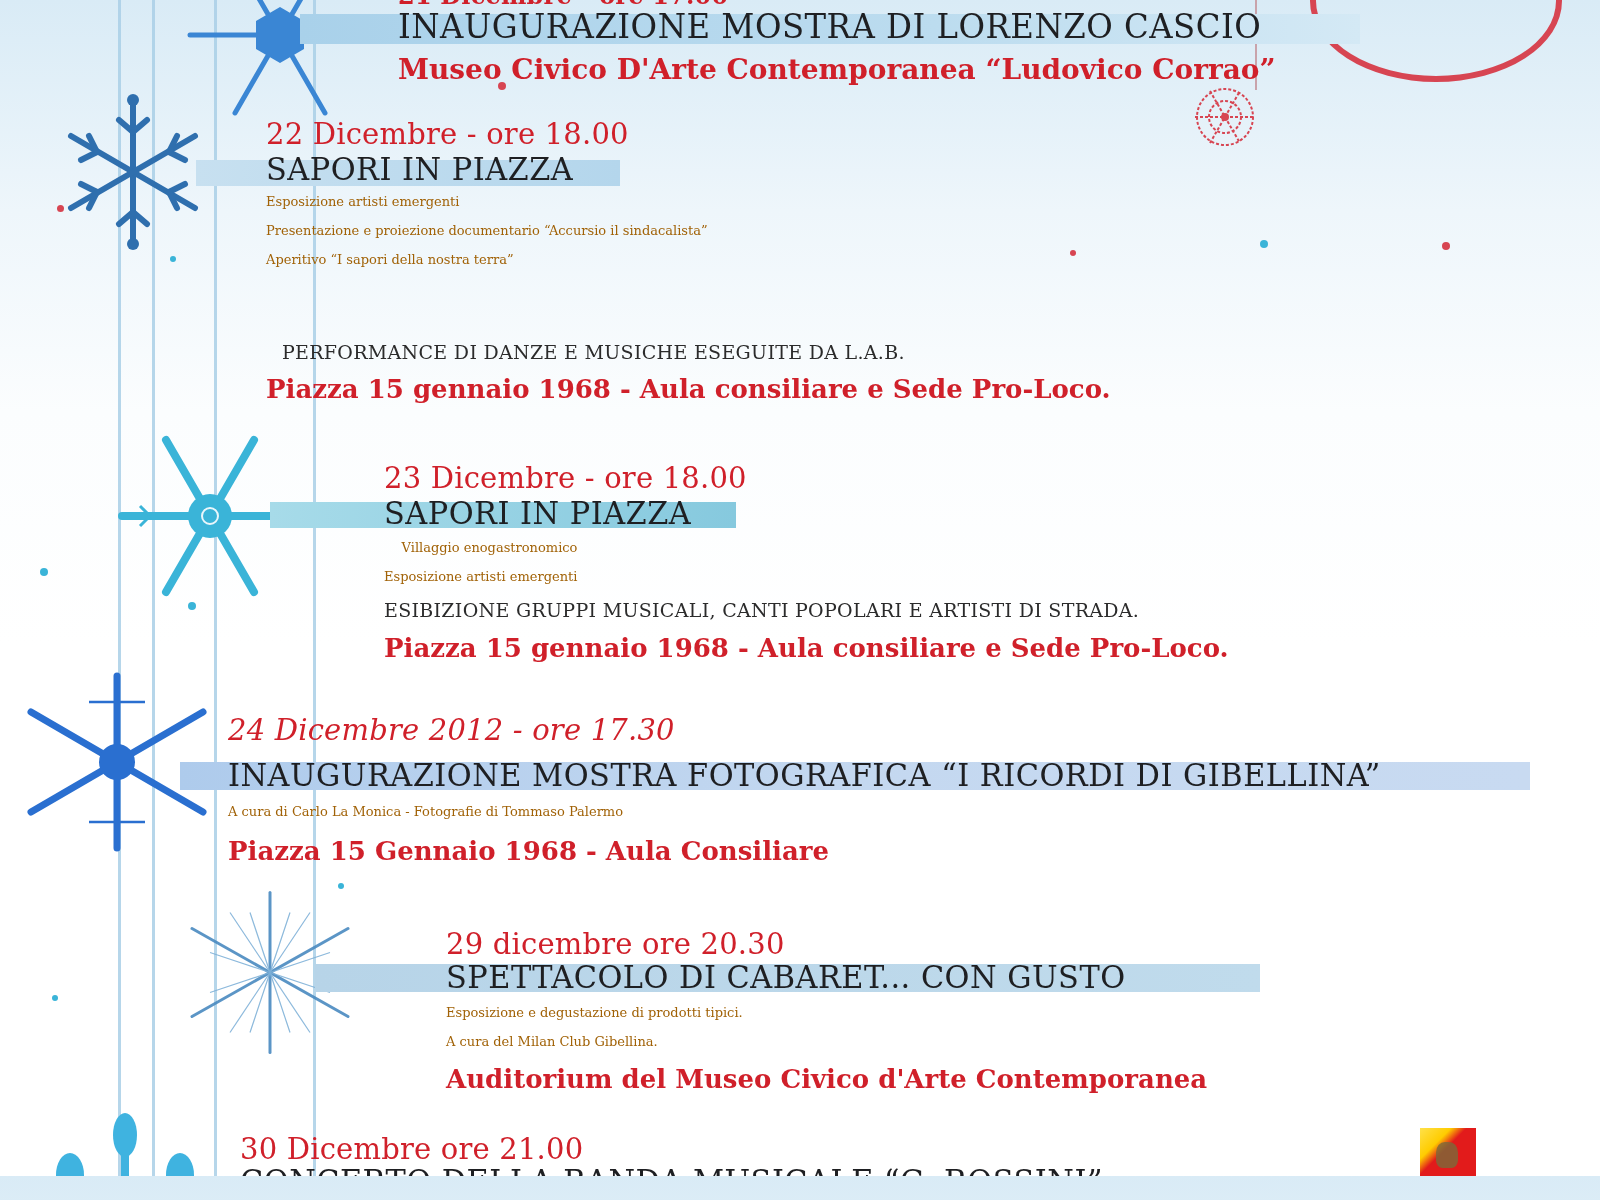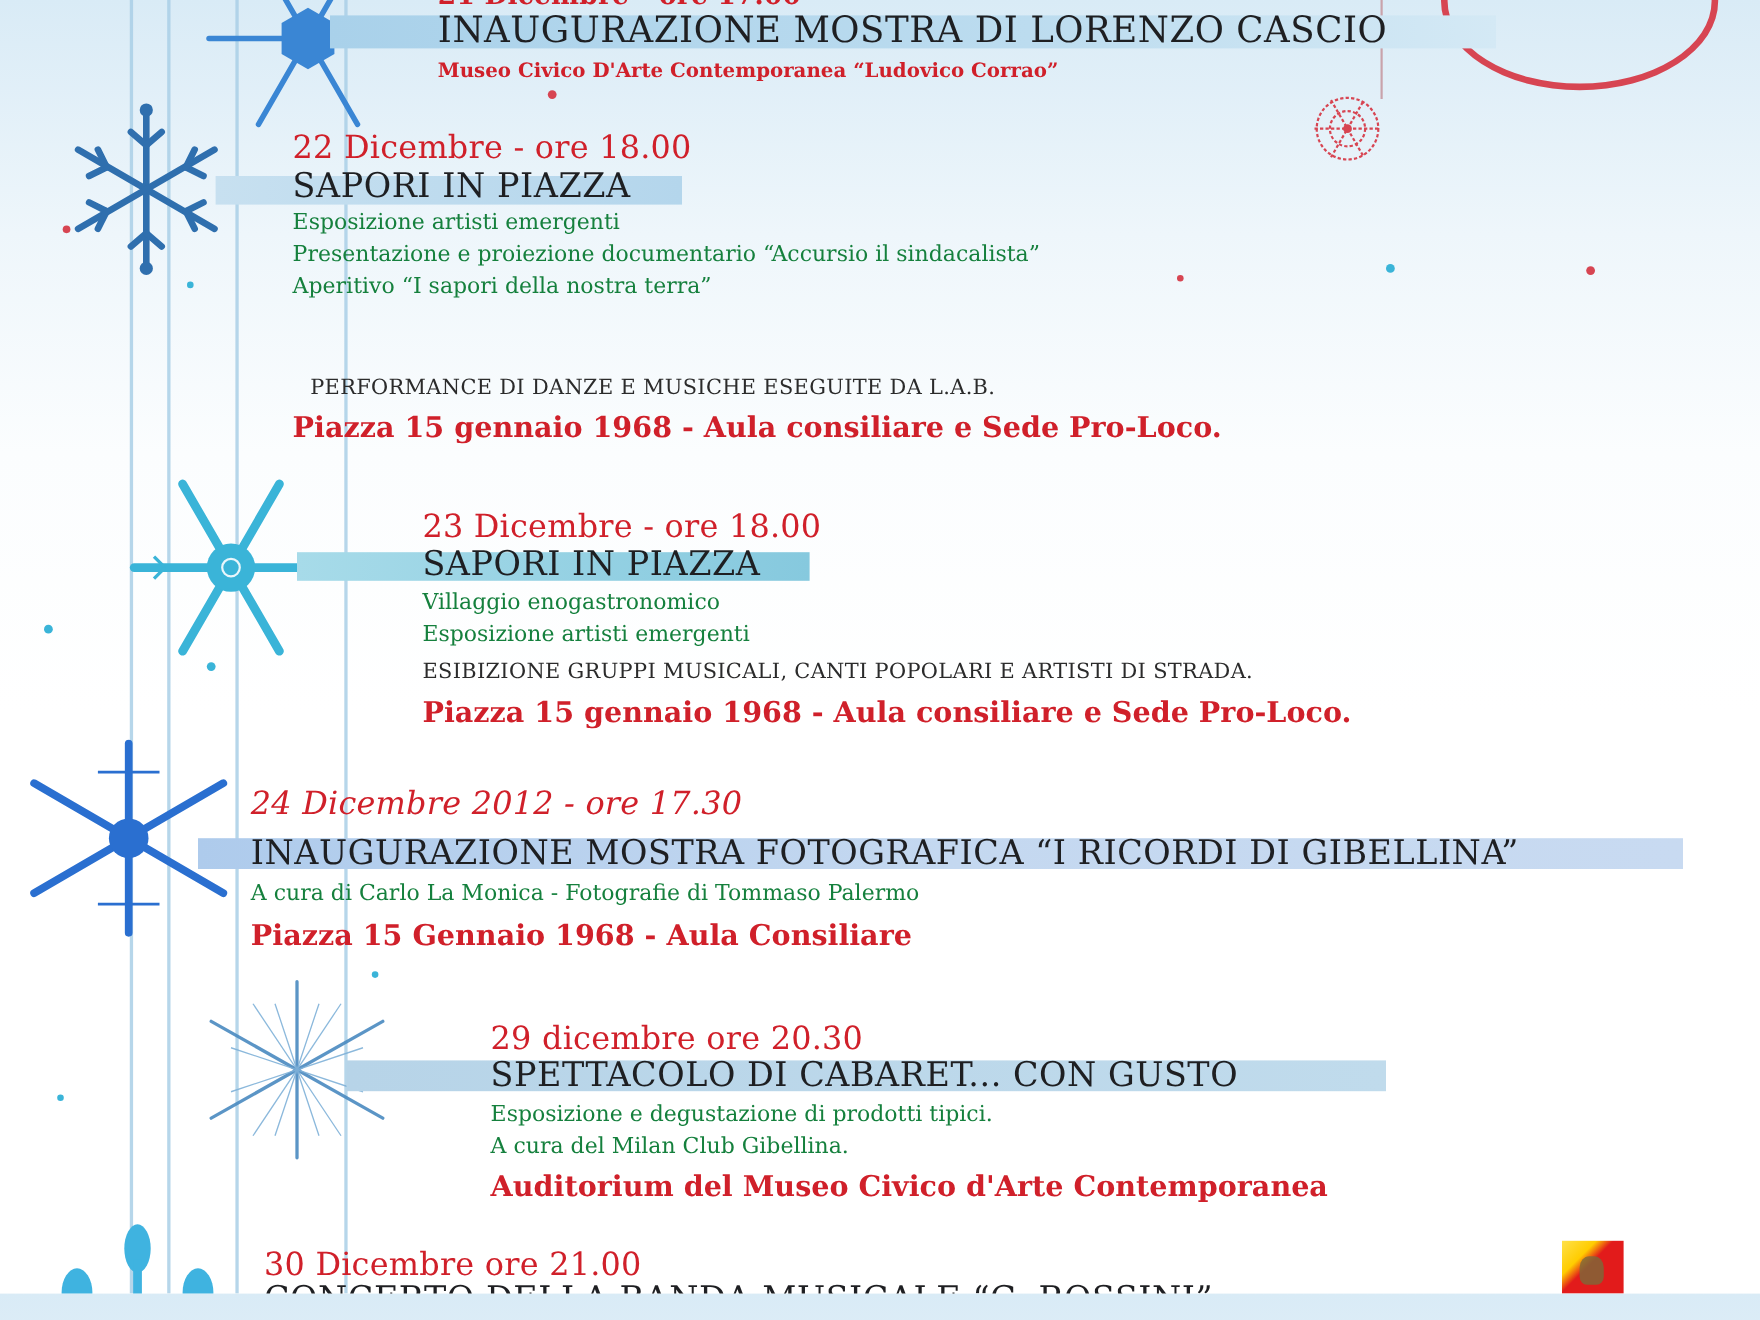--- a/index.html
+++ b/index.html
@@ -47,23 +47,23 @@
       font-family: "DejaVu Serif", serif;
       font-size: 31px;
       line-height: 1;
       white-space: nowrap;
       letter-spacing: 0.5px;
       transform: scaleX(0.98);
       transform-origin: left center;
     }
     .desc {
       position: absolute;
-      color: #15803d;
-      font-family: "DejaVu Serif", serif;
-      font-size: 20px;
+      color: #a16207;
+      font-family: "DejaVu Serif", serif;
+      font-size: 13px;
       line-height: 29px;
       white-space: nowrap;
     }
     .desc div { height: 29px; }
     .caps {
       position: absolute;
       color: #2b2b2b;
       font-family: "DejaVu Serif", serif;
       font-size: 19px;
       line-height: 1;
@@ -73,21 +73,21 @@
     .venue {
       position: absolute;
       color: #d0202a;
       font-family: "DejaVu Serif", serif;
       font-weight: bold;
       font-size: 26px;
       line-height: 1;
       white-space: nowrap;
     }
     .venue-top {
-      font-size: 18px;
+      font-size: 28px;
     }
 
     .dot {
       position: absolute;
       width: 8px;
       height: 8px;
       border-radius: 50%;
     }
 
     .flake { position: absolute; }
@@ -256,21 +256,21 @@
     <div>Aperitivo “I sapori della nostra terra”</div>
   </div>
   <div class="caps" style="left:282px;top:343px;">PERFORMANCE DI DANZE E MUSICHE ESEGUITE DA L.A.B.</div>
   <div class="venue" style="left:266px;top:376px;">Piazza 15 gennaio 1968 - Aula consiliare e Sede Pro-Loco.</div>
 </div>
 
 <div>
   <div class="bar" style="left:270px;top:502px;width:466px;background:linear-gradient(90deg,#a7dbe9 0%,#86c9de 100%);"></div>
   <div class="date" style="left:384px;top:464px;text-align:right;">23 Dicembre - ore 18.00</div>
   <div class="title" style="left:384px;top:498px;">SAPORI IN PIAZZA</div>
-  <div class="desc" style="left:384px;top:533px;">
+  <div class="desc" style="left:384px;top:533px;text-align:right;">
     <div>Villaggio enogastronomico</div>
     <div>Esposizione artisti emergenti</div>
   </div>
   <div class="caps" style="left:384px;top:601px;">ESIBIZIONE GRUPPI MUSICALI, CANTI POPOLARI E ARTISTI DI STRADA.</div>
   <div class="venue" style="left:384px;top:635px;">Piazza 15 gennaio 1968 - Aula consiliare e Sede Pro-Loco.</div>
 </div>
 
 <div>
   <div class="bar" style="left:180px;top:762px;width:1350px;height:28px;background:linear-gradient(90deg,#aecbec 0%,#c4d8f0 50%,#c8daf1 100%);"></div>
   <div class="date" style="left:228px;top:716px;font-style:italic;">24 Dicembre 2012 - ore 17.30</div>

